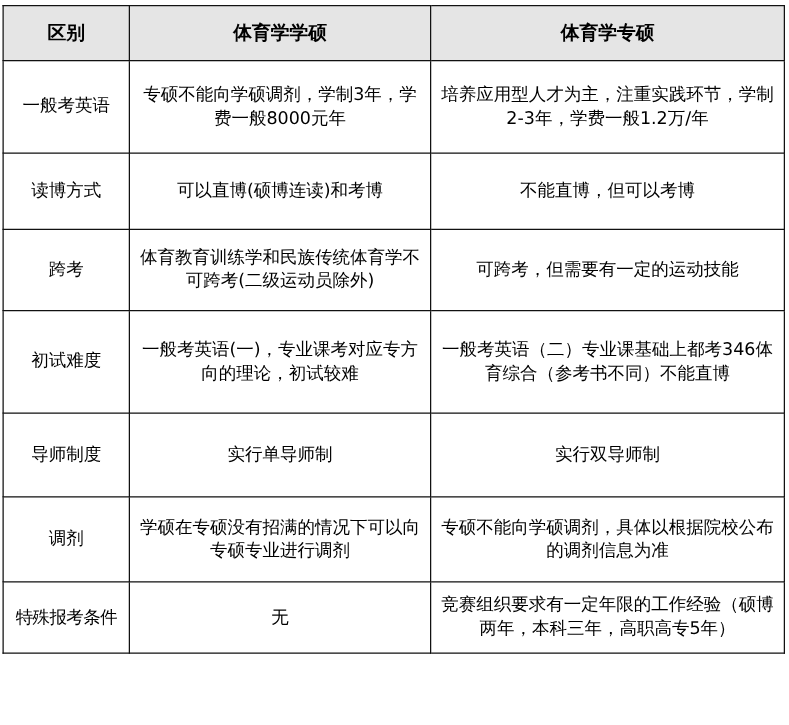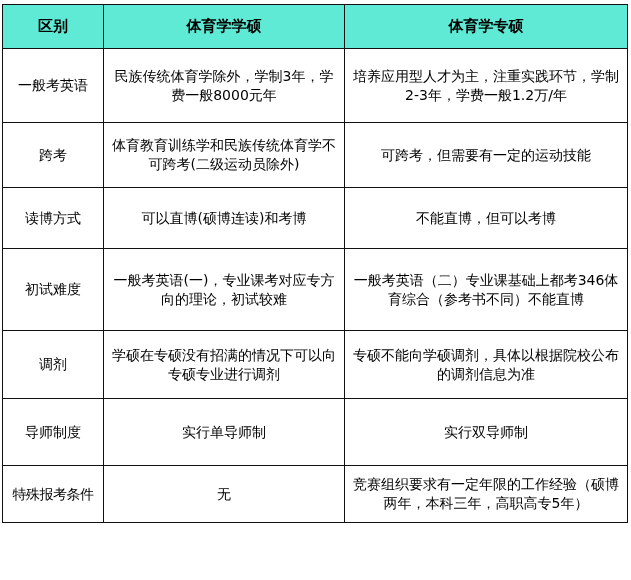--- a/index.html
+++ b/index.html
@@ -2,21 +2,21 @@
 <html><head>
 <meta charset="utf-8">
 <style>
   html, body { margin: 0; padding: 0; background: #ffffff; }
   body { width: 631px; height: 580px; position: relative; overflow: hidden;
          font-family: "DejaVu Sans", "Liberation Sans", sans-serif; color: #000; }
   table.cmp { position: absolute; left: 2px; top: 4px; border-collapse: collapse;
               table-layout: fixed; width: 625px; }
   table.cmp td, table.cmp th { border: 1.5px solid #111; text-align: center; vertical-align: middle;
               padding: 0 4px; font-size: 14px; line-height: 19px; font-weight: normal; }
-  table.cmp th { background: #5eead4; font-weight: bold; font-size: 15px; }
+  table.cmp th { background: #e5e5e5; font-weight: bold; font-size: 15px; }
   col.c1 { width: 101px; } col.c2 { width: 241px; } col.c3 { width: 283px; }
   tr.h { height: 44px; }
   td.cat { font-size: 14px; }
   td.cat.tight { padding: 0; letter-spacing: -0.5px; }
 </style>
 </head>
 <body>
 
 <table class="cmp">
   <colgroup>
@@ -25,47 +25,47 @@
       <col class="c3">
     </colgroup>
   <tbody>
       <tr class="h">
     <th>区别</th>
     <th>体育学学硕</th>
     <th>体育学专硕</th>
   </tr>
   <tr style="height:74px">
     <td class="cat">一般考英语</td>
-    <td>民族传统体育学除外，学制3年，学费一般8000元年</td>
+    <td>专硕不能向学硕调剂，学制3年，学费一般8000元年</td>
     <td>培养应用型人才为主，注重实践环节，学制2-3年，学费一般1.2万/年</td>
+  </tr>
+  <tr style="height:61px">
+    <td class="cat">读博方式</td>
+    <td>可以直博(硕博连读)和考博</td>
+    <td>不能直博，但可以考博</td>
   </tr>
   <tr style="height:65px">
     <td class="cat">跨考</td>
     <td>体育教育训练学和民族传统体育学不可跨考(二级运动员除外)</td>
     <td>可跨考，但需要有一定的运动技能</td>
   </tr>
-  <tr style="height:61px">
-    <td class="cat">读博方式</td>
-    <td>可以直博(硕博连读)和考博</td>
-    <td>不能直博，但可以考博</td>
-  </tr>
   <tr style="height:82px">
     <td class="cat">初试难度</td>
     <td>一般考英语(一)，专业课考对应专方向的理论，初试较难</td>
     <td>一般考英语（二）专业课基础上都考346体育综合（参考书不同）不能直博</td>
   </tr>
+  <tr style="height:67px">
+    <td class="cat">导师制度</td>
+    <td>实行单导师制</td>
+    <td>实行双导师制</td>
+  </tr>
   <tr style="height:68px">
     <td class="cat">调剂</td>
     <td>学硕在专硕没有招满的情况下可以向专硕专业进行调剂</td>
     <td>专硕不能向学硕调剂，具体以根据院校公布的调剂信息为准</td>
-  </tr>
-  <tr style="height:67px">
-    <td class="cat">导师制度</td>
-    <td>实行单导师制</td>
-    <td>实行双导师制</td>
   </tr>
   <tr style="height:57px">
     <td class="cat tight">特殊报考条件</td>
     <td>无</td>
     <td>竞赛组织要求有一定年限的工作经验（硕博两年，本科三年，高职高专5年）</td>
   </tr>
 </tbody>
   </table>
 
 </body></html>

